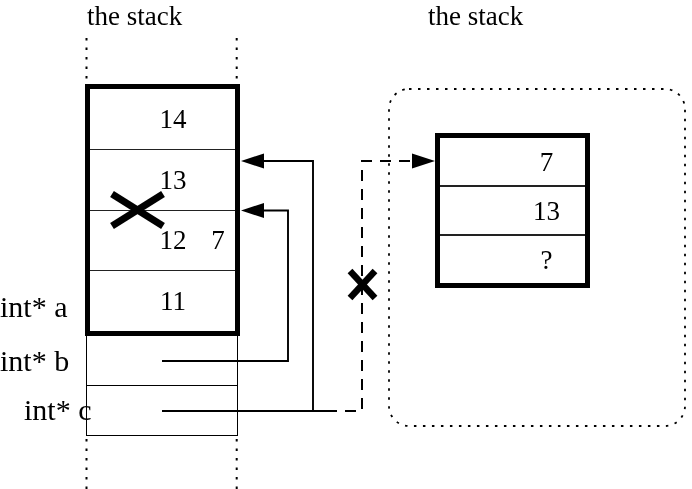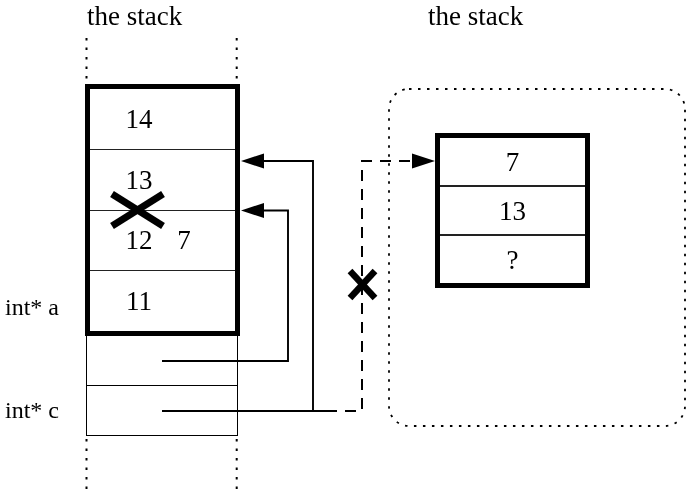--- a/index.html
+++ b/index.html
@@ -31,44 +31,45 @@
     background:#fff;
   }
   .stack-box .cell { flex:1; position:relative; border-bottom:1.7px solid #222; }
   .stack-box .cell:last-child { border-bottom:none; }
 
   .num {
     position:absolute; top:50%;
     transform:translate(-50%,-50%);
     font-size:27px; line-height:27px;
     white-space:nowrap;
+    margin-left:34px;
   }
   .stack-box .num { left:49px; }
   .stack-box .num.new-val { left:94px; }
 
   
   .lower-cells {
     position:absolute; left:85.5px; top:336px;
     width:152px; height:100px;
     border:1.7px solid #000; border-top:none;
     box-sizing:border-box;
     background:#fff;
   }
   .lower-cells .row { height:50px; box-sizing:border-box; }
   .lower-cells .row:first-child { border-bottom:1.7px solid #000; }
 
   .ptr-label {
     position:absolute; left:0; width:64px;
-    text-align:center;
-    font-size:24px; line-height:26px;
+    text-align:right;
+    font-size:30px; line-height:26px;
     white-space:nowrap;
   }
   .label-a { top:294px; }
   .label-b { top:348px; }
-  .label-c { top:397px; }
+  .label-c { top:397px;padding-left:24px; }
 
   
   .heap-box {
     position:absolute; left:435px; top:133px;
     width:155px; height:155px;
     border:5.5px solid #000;
     box-sizing:border-box;
     display:flex; flex-direction:column;
     background:#fff;
   }
@@ -105,20 +106,21 @@
       <span class="num">11</span>
     </div>
   </div>
 
   <div class="lower-cells">
     <div class="row"></div>
     <div class="row"></div>
   </div>
 
   <div class="ptr-label label-a">int* a</div>
+  <div class="ptr-label label-b">int* b</div>
   <div class="ptr-label label-c">int* c</div>
 
   <div class="heap-box">
     <div class="cell">
       <span class="num">7</span>
     </div>
     <div class="cell">
       <span class="num">13</span>
     </div>
     <div class="cell">

